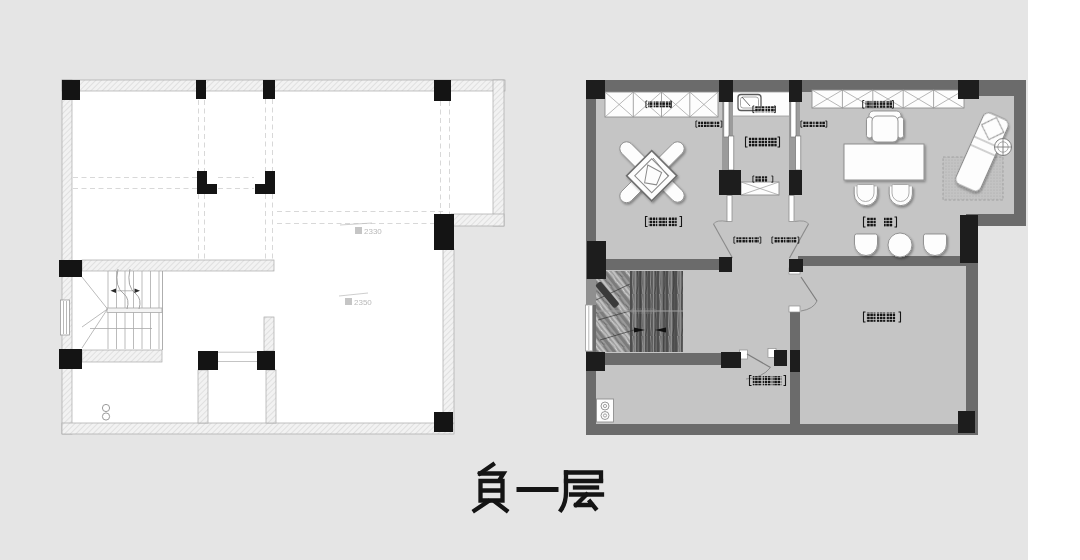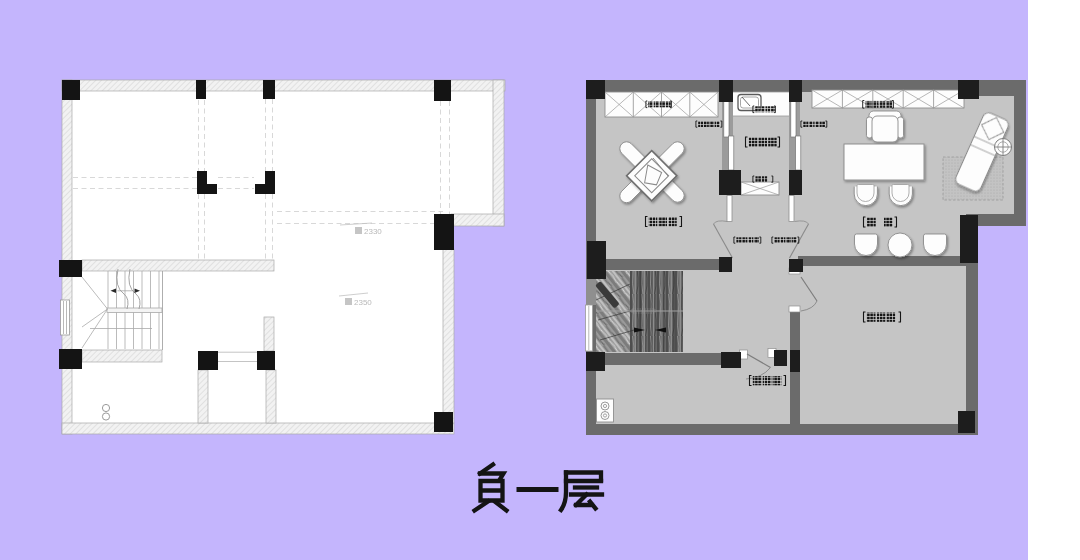--- a/index.html
+++ b/index.html
@@ -1,16 +1,16 @@
 <!DOCTYPE html>
 <html><head>
 <meta charset="utf-8">
 <style>
 html,body{margin:0;padding:0}
-#page{position:relative;width:1028px;height:560px;background:#c4b5fd;overflow:hidden;font-family:"Liberation Sans",sans-serif}
+#page{position:relative;width:1028px;height:560px;background:#e5e5e5;overflow:hidden;font-family:"Liberation Sans",sans-serif}
 </style>
 </head>
 <body>
 <div id="page">
 <svg width="1080" height="560" viewBox="0 0 1080 560">
 <defs>
 <pattern id="hat" width="4" height="4" patternUnits="userSpaceOnUse" patternTransform="rotate(45)">
 <rect width="4" height="4" fill="#f2f2f2"></rect>
 <line x1="0" y1="0" x2="0" y2="4" stroke="#c9c9c9" stroke-width="0.9"></line>
 </pattern>

